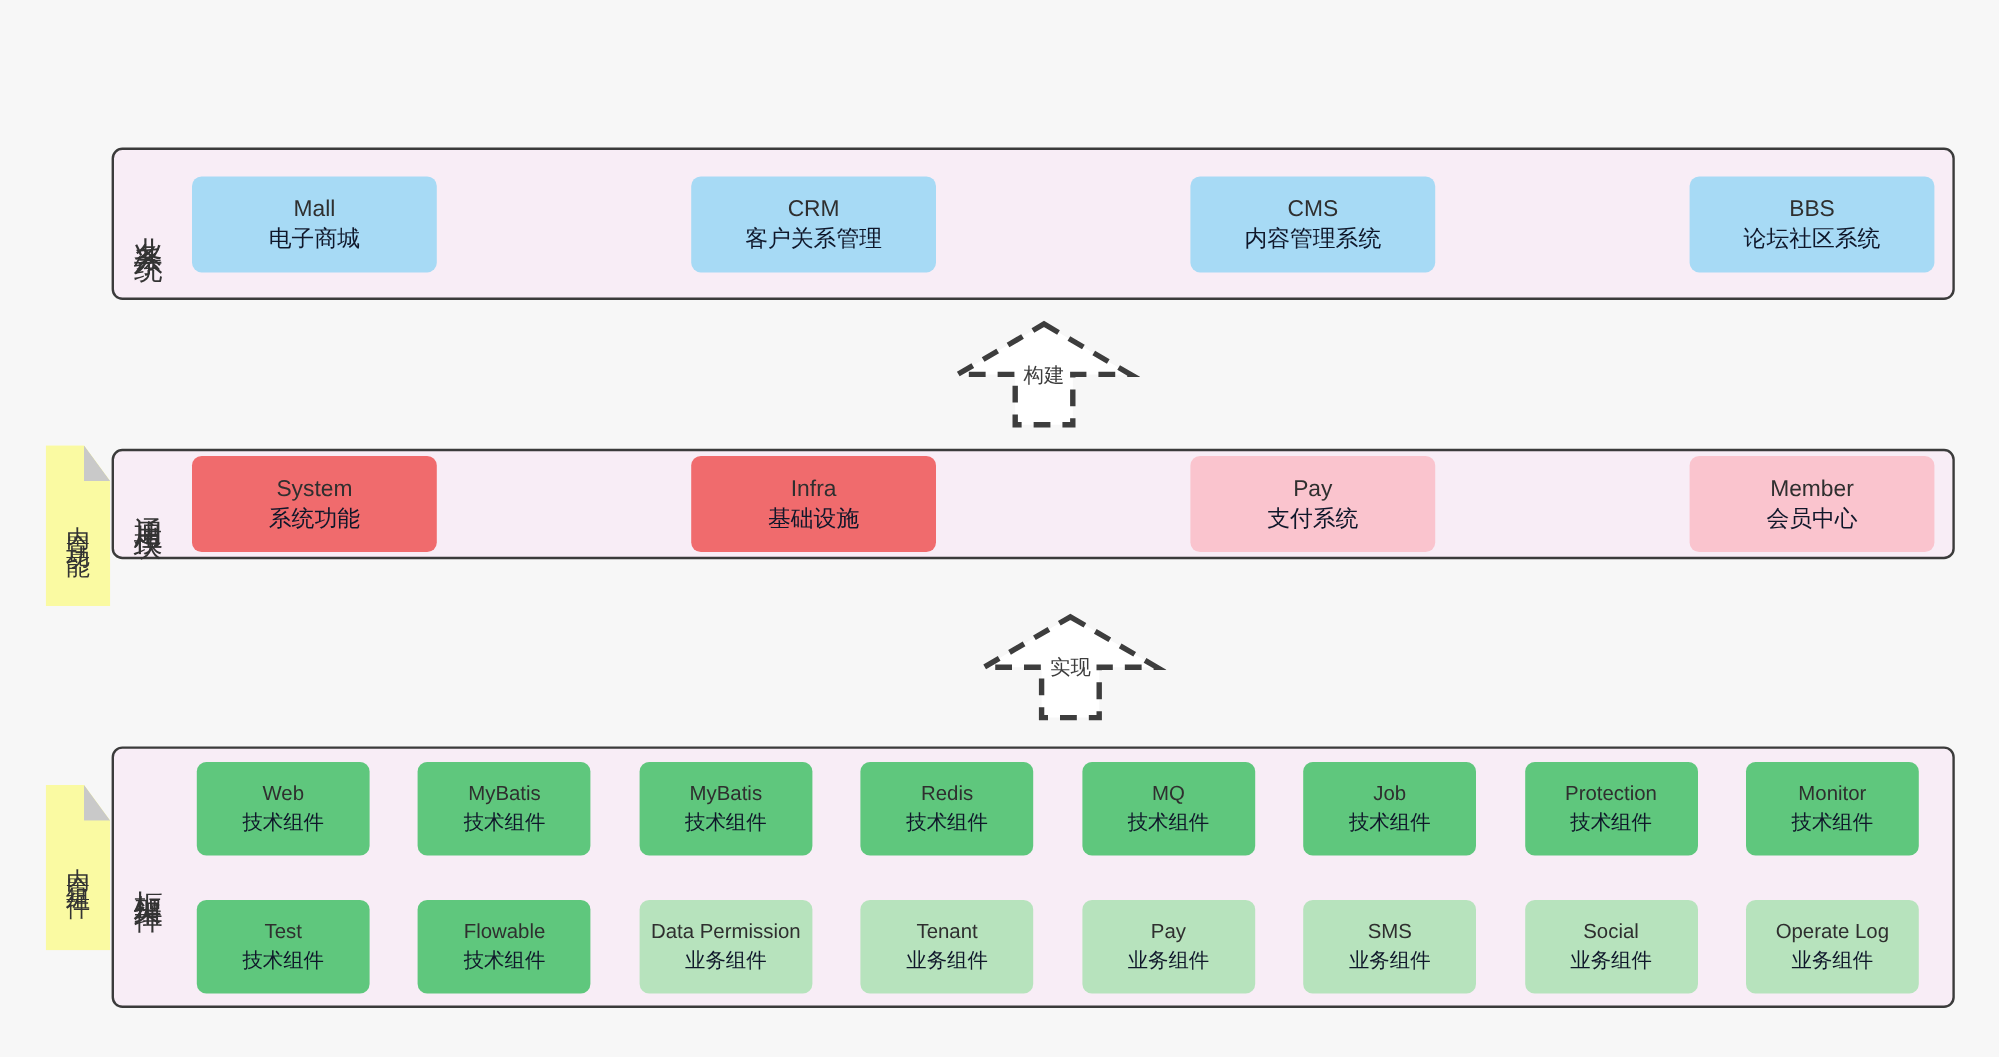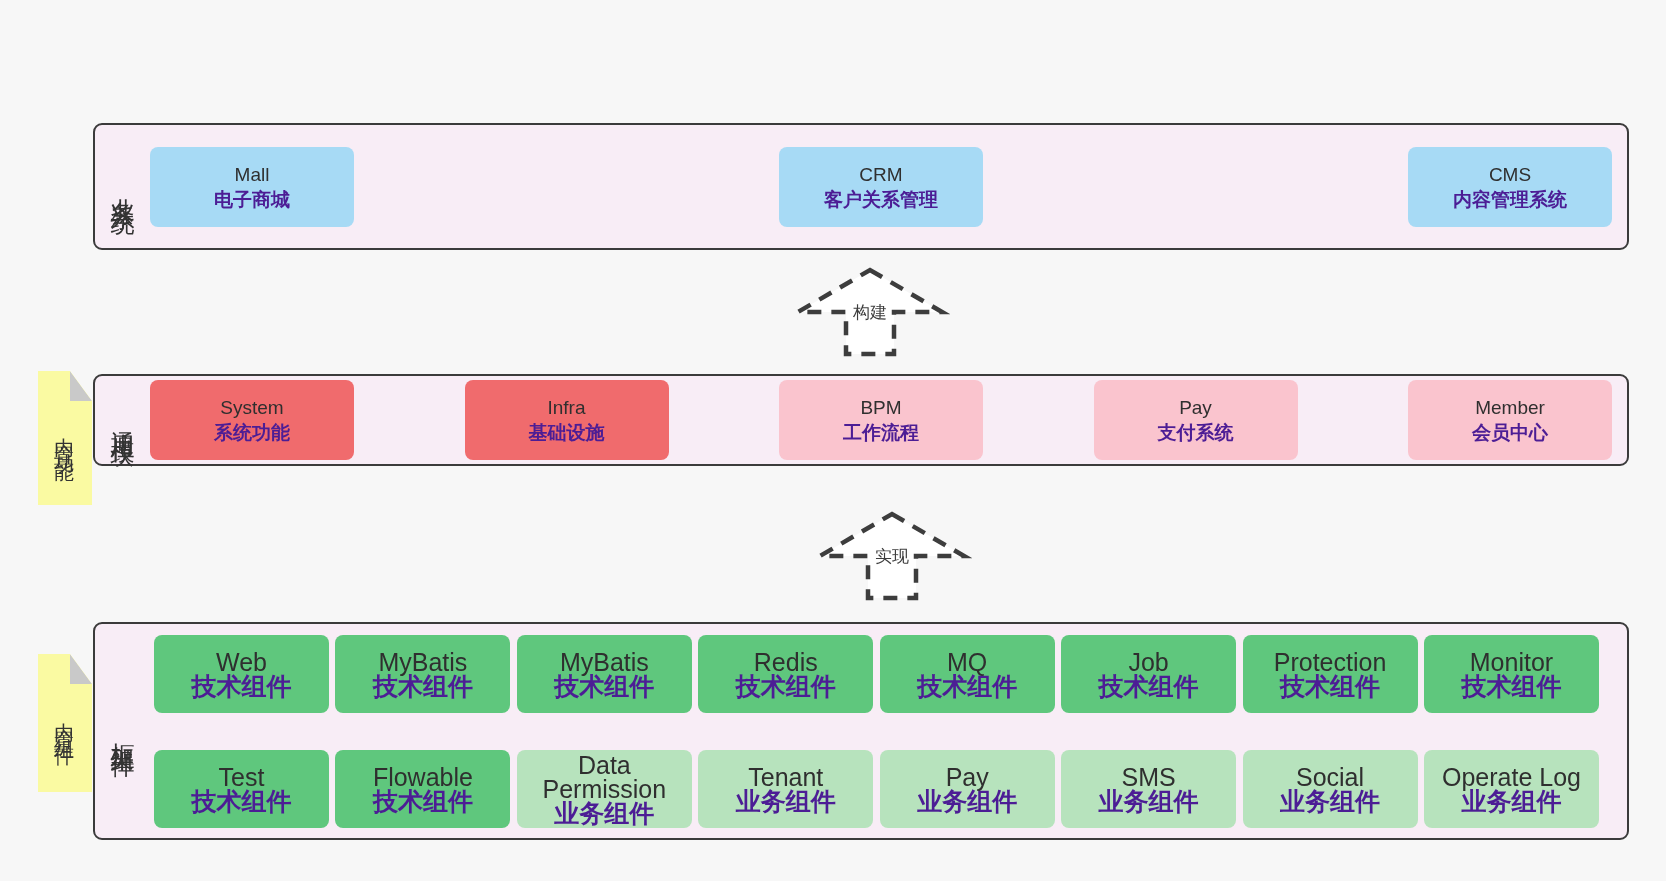--- a/index.html
+++ b/index.html
@@ -5,44 +5,44 @@
   html,body{margin:0;padding:0;}
   body{background:#e9e9e9;font-family:"Liberation Sans","DejaVu Sans",sans-serif;}
   .canvas{
     position:relative;width:1666px;height:881px;background:#f7f7f7;
     overflow:hidden;color:#333;
   }
   
   .panel{
     position:absolute;box-sizing:border-box;
     background:#f8edf6;border:2px solid #3b3b3b;border-radius:9px;
-    display:flex;align-items:stretch;
+    display:flex;align-items:stretch;gap:10px;
   }
   .panel-top{left:93px;top:123px;width:1536px;height:127px;}
   .panel-mid{left:93px;top:374px;width:1536px;height:92px;}
   .panel-bottom{left:93px;top:622px;width:1536px;height:218px;}
   .panel-label{
     width:55px;display:flex;align-items:center;justify-content:center;
     writing-mode:vertical-rl;text-orientation:upright;
     font-size:24px;letter-spacing:4px;color:#333;
   }
   .rows-wrap{flex:1;display:flex;flex-direction:column;justify-content:center;gap:37px;}
   .row{display:flex;justify-content:space-between;align-items:center;}
   .row-wide{padding-right:15px;}
   .row-narrow{padding:0 28px 0 4px;}
   
   .box{
     box-sizing:border-box;border-radius:8px;
     display:flex;flex-direction:column;align-items:center;justify-content:center;
     text-align:center;padding:2px 6px;
   }
   .row-wide .box{width:204px;height:80px;font-size:19px;line-height:25px;}
-  .row-narrow .box{width:175px;height:78px;font-size:25px;line-height:24px;}
+  .row-narrow .box{width:144px;height:78px;font-size:17px;line-height:24px;}
   .box .en{color:#2f2f2f;}
-  .box .zh{color:#4c1d95;font-weight:bold;}
+  .box .zh{color:#0f172a;}
   .blue{background:#a7daf5;}
   .red{background:#f06b6d;}
   .pink{background:#fac4ce;}
   .green{background:#5fc77d;}
   .lightgreen{background:#b7e3bd;}
   
   .note{
     position:absolute;width:54px;background:#fafaa2;
     display:flex;align-items:center;justify-content:center;
     clip-path:polygon(0 0,calc(100% - 22px) 0,100% 30px,100% 100%,0 100%);
@@ -85,20 +85,24 @@
             <div class="zh">电子商城</div>
           </div>
           <div class="box blue">
             <div class="en">CRM</div>
             <div class="zh">客户关系管理</div>
           </div>
           <div class="box blue">
             <div class="en">CMS</div>
             <div class="zh">内容管理系统</div>
           </div>
+          <div class="box blue">
+            <div class="en">BBS</div>
+            <div class="zh">论坛社区系统</div>
+          </div>
         </div>
     </div>
   </section>
 
   <svg class="arrow arrow-build" width="160" height="92" viewBox="0 0 160 92">
     <polygon points="80,4 152,46 104,46 104,88 56,88 56,46 8,46"></polygon>
     <text x="80" y="52">构建</text>
   </svg>
 
   <div class="note note-mid">
@@ -113,24 +117,20 @@
 
       <div class="box red">
             <div class="en">System</div>
             <div class="zh">系统功能</div>
           </div>
           <div class="box red">
             <div class="en">Infra</div>
             <div class="zh">基础设施</div>
           </div>
           <div class="box pink">
-            <div class="en">BPM</div>
-            <div class="zh">工作流程</div>
-          </div>
-          <div class="box pink">
             <div class="en">Pay</div>
             <div class="zh">支付系统</div>
           </div>
           <div class="box pink">
             <div class="en">Member</div>
             <div class="zh">会员中心</div>
           </div>
         </div>
     </div>
   </section>

